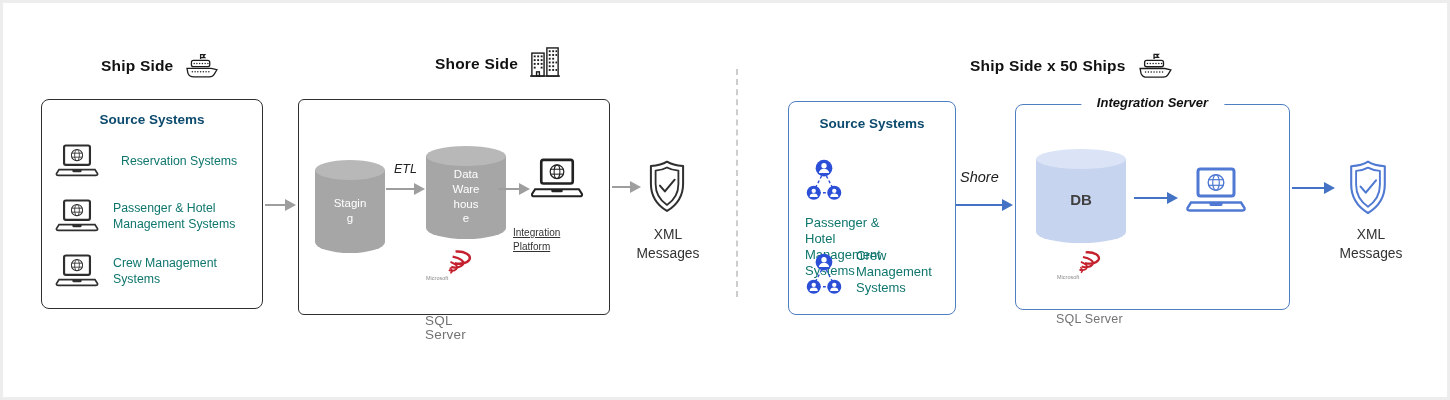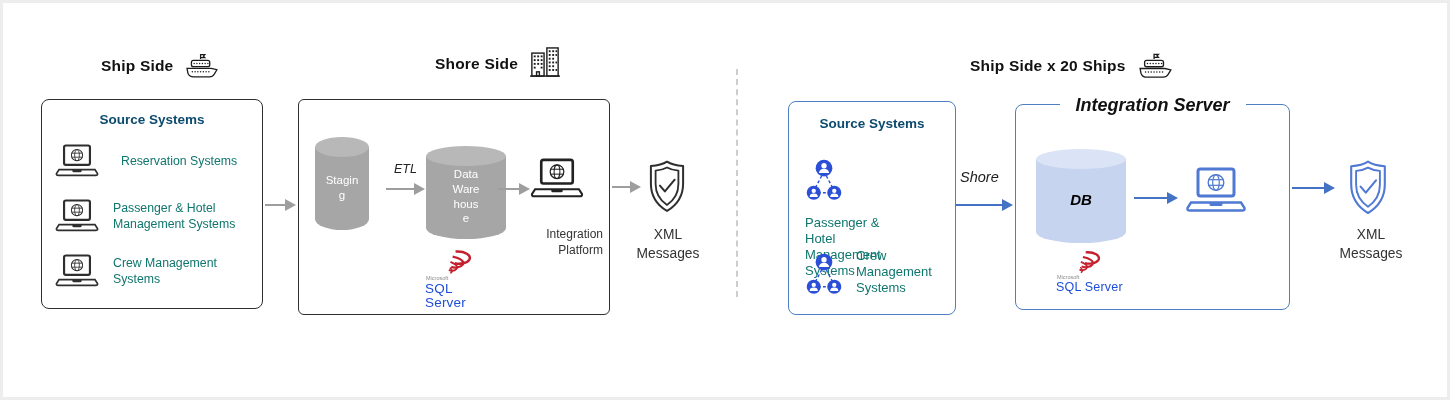--- a/index.html
+++ b/index.html
@@ -16,64 +16,64 @@
   .hdr-text { font-size:15.5px; font-weight:700; color:#111; letter-spacing:.2px; }
   .hdr svg { display:block; }
 
   
   .box { position:absolute; background:#fff; box-sizing:border-box; }
   .box.dark { border:1.4px solid #2f2f2f; border-radius:8px; }
   .box.blue { border:1.5px solid #4e7fc1; border-radius:8px; }
   .box-title { position:absolute; left:0; right:0; text-align:center; font-weight:700; font-size:13.5px; color:#0c4a6e; }
   .legend {
     position:absolute; top:-10px; left:50%; transform:translateX(-50%);
-    background:#fff; padding:0 16px; font-size:18px; font-weight:700; font-style:italic;
+    background:#fff; padding:0 16px; font-size:13px; font-weight:700; font-style:italic;
     color:#111; white-space:nowrap;
   }
 
   
   .row { position:absolute; display:flex; align-items:center; gap:13px; }
   .row-label { font-size:12.3px; color:#0f766e; line-height:1.3; }
   .row-label.tight { line-height:1.22; font-size:13px; }
 
   
   .cyl { position:absolute; }
   .cyl-body { position:absolute; left:0; right:0; top:10px; bottom:0; border-radius:0 0 50% 50% / 0 0 11px 11px; }
   .cyl-top  { position:absolute; left:0; top:0; width:100%; height:20px; border-radius:50%; }
   .cyl.gray .cyl-body { background:#a6a6a6; }
   .cyl.gray .cyl-top  { background:#b8b8b8; }
   .cyl.blue .cyl-body { background:#c7d4ef; }
   .cyl.blue .cyl-top  { background:#dbe3f6; }
   .cyl-label {
     position:absolute; inset:8px 0 0 0; display:flex; align-items:center; justify-content:center;
     text-align:center; font-size:11.5px; line-height:1.3; color:#fff;
   }
-  .cyl-label.db { font-size:15px; font-weight:700; color:#000000;font-style:italic; }
+  .cyl-label.db { font-size:15px; font-weight:700; color:#404040; }
 
   
   .h-arrow { position:absolute; height:2px; }
   .h-arrow::before { content:""; position:absolute; left:0; right:9px; top:0; height:1.8px; background:currentColor; }
   .h-arrow::after  { content:""; position:absolute; right:0; top:-5px; width:0; height:0;
                      border-left:11px solid currentColor; border-top:6px solid transparent; border-bottom:6px solid transparent; }
   .h-arrow.gray { color:#9e9e9e; }
   .h-arrow.blue { color:#4472c4; }
 
-  .small-cap { position:absolute; text-align:right; font-size:12px; color:#333; line-height:1.35; }
+  .small-cap { position:absolute; text-align:left; font-size:10px; color:#333; line-height:1.35;text-decoration:underline; }
   .etl-cap { position:absolute; text-align:center; font-size:12.5px; color:#222; }
   .xml-cap { position:absolute; text-align:center; font-size:13.8px; color:#333; line-height:1.4; }
   .striim { position:absolute; font-size:14.5px; font-style:italic; color:#1d1d1d; }
   .tiny-cap { position:absolute; text-align:center; font-size:11px; color:#3d3d3d; line-height:1.35; }
 
   .divider { position:absolute; border-left:2px dashed #cdcdcd; }
 
   
   .sql-logo { position:absolute; }
   .sql-logo svg { display:block; margin-left:16px; }
   .sql-ms { font-size:5.5px; color:#8a8a8a; line-height:1; margin:1px 0 0 1px; }
-  .sql-name { font-size:13.5px; color:#1d4ed8; line-height:1.05; letter-spacing:.2px; }
+  .sql-name { font-size:13.5px; color:#737373; line-height:1.05; letter-spacing:.2px;margin-top:32px; }
 </style>
 </head>
 <body>
 
 <svg width="0" height="0" style="position:absolute" aria-hidden="true">
   <defs>
     <symbol id="sym-ship" viewBox="0 0 36 28">
       <g stroke="currentColor" fill="none" stroke-width="1.4">
         <path d="M17 7 V2.2 h4.6 l-1.5 1.6 1.5 1.6 h-4.6"></path>
         <rect x="7" y="8.5" width="20" height="6.8" rx="2.2"></rect>
@@ -222,21 +222,21 @@
           <use href="#sym-laptop"></use>
         </svg>
       <span class="row-label ml" style="width:152px; text-align:left;">Crew Management Systems</span>
     </div>
   </div>
 
   <div class="h-arrow gray" style="left:262px; top:201px; width:31px;"></div>
 
   <div class="box dark" style="left:295px; top:96px; width:312px; height:216px; border-radius:6px;">
 
-    <div class="cyl gray" style="left:16px; top:37px; width:54px; height:93px;">
+    <div class="cyl gray" style="left:16px; top:60px; width:70px; height:93px;">
       <div class="cyl-body"></div>
         <div class="cyl-top"></div>
       <div class="cyl-label ml">Stagin
 g</div>
     </div>
 
     <div class="etl-cap" style="left:87px; top:62px; width:39px;font-style:italic;">ETL</div>
     <div class="h-arrow gray" style="left:87px; top:88px; width:39px;"></div>
 
     <div class="cyl gray" style="left:127px; top:46px; width:80px; height:93px;">
@@ -269,21 +269,21 @@
 
   <svg class="abs" style="left:641px; top:156px; color:#2f2f2f;" width="46" height="56">
       <use href="#sym-shield"></use>
     </svg>
   <div class="xml-cap ml" style="left:626px; top:222px; width:78px;">XML
 Messages</div>
 
   <div class="divider" style="left:733px; top:66px; height:228px;"></div>
 
   <div class="hdr" style="left:967px; top:49px;">
-    <span class="hdr-text">Ship Side x 20 Ships</span>
+    <span class="hdr-text">Ship Side x 50 Ships</span>
     <svg width="34" height="27" style="color:#1c1c1c">
         <use href="#sym-ship"></use>
       </svg>
   </div>
 
   <div class="box blue" style="left:785px; top:98px; width:168px; height:214px;">
     <div class="box-title" style="top:14px;">Source Systems</div>
     <div class="row" style="left:16px; top:50px; align-items:flex-start;flex-direction:column;">
       <svg width="38" height="44" style="margin-top:6px">
           <use href="#sym-people"></use>

